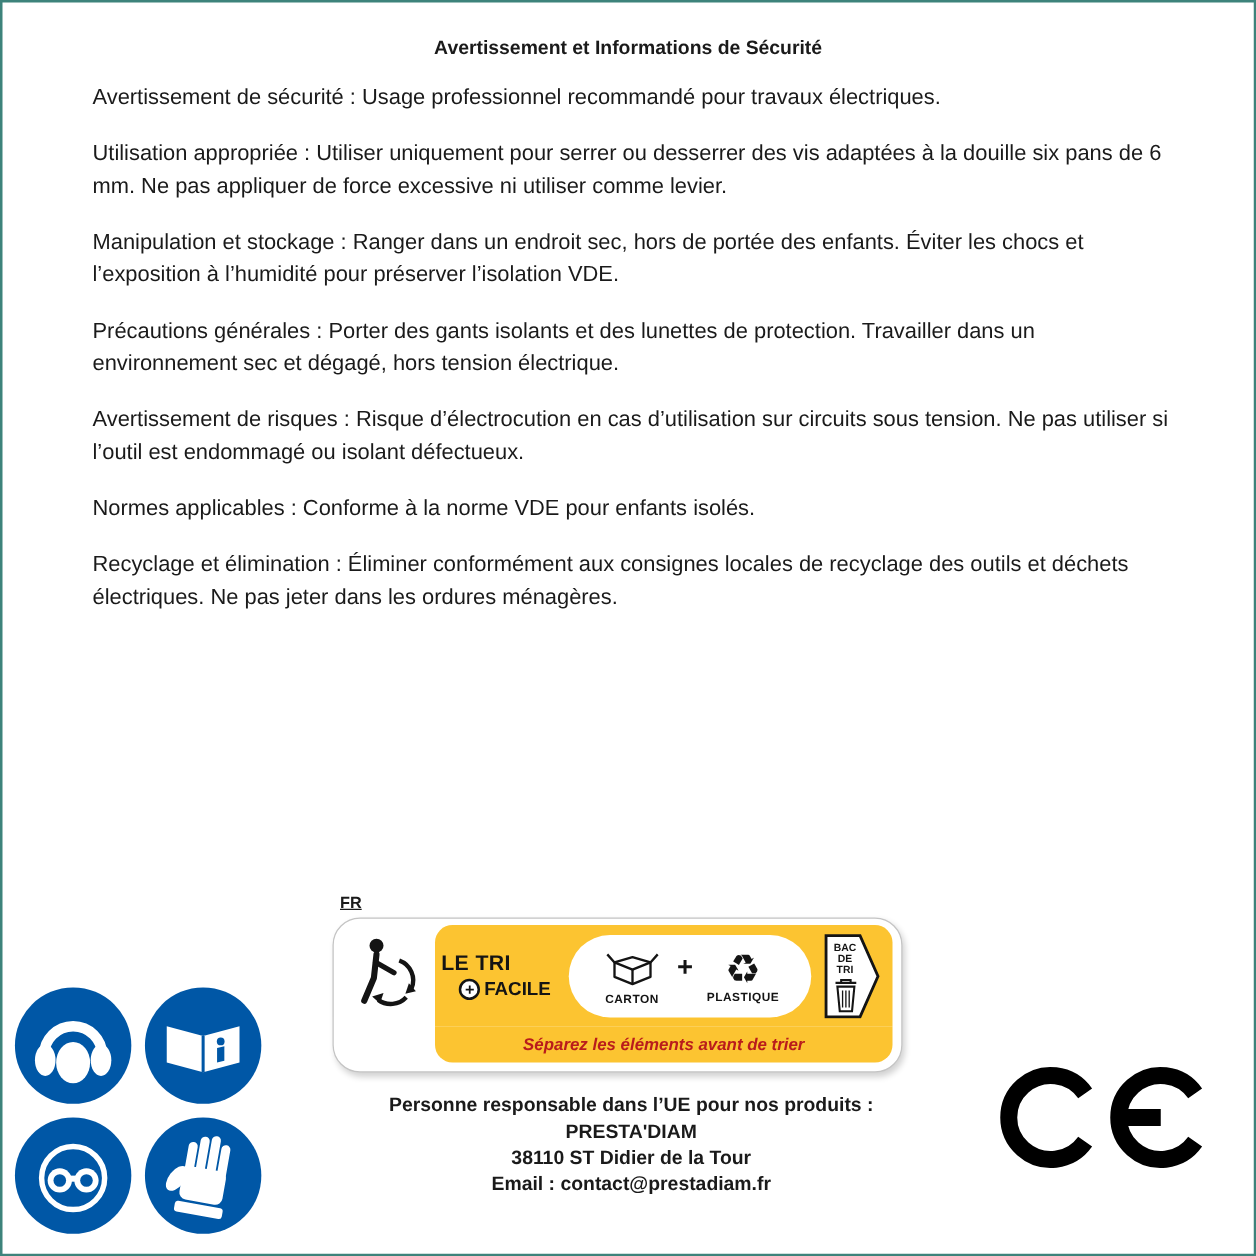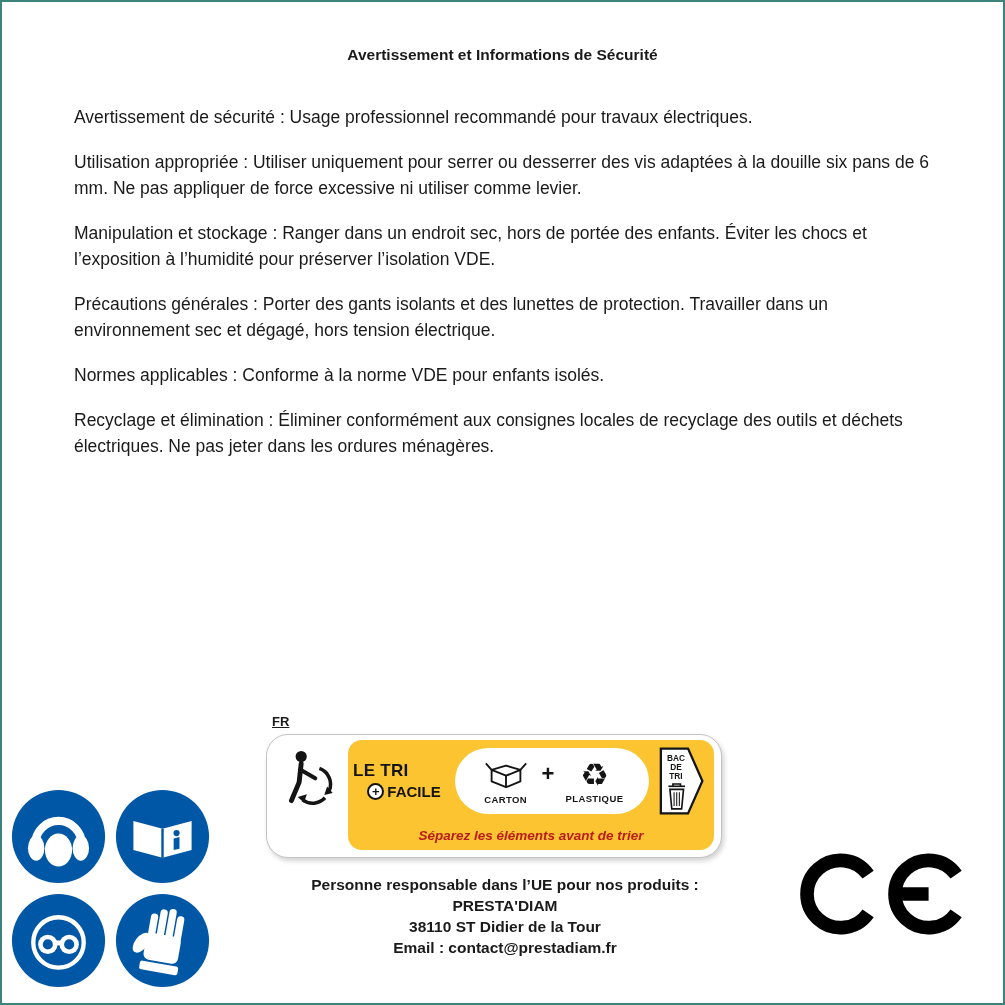--- a/index.html
+++ b/index.html
@@ -10,24 +10,24 @@
     background:#fff;
     border:2px solid var(--page-border,#3d837b);
     font-family:"Liberation Sans", sans-serif;
     color:var(--text,#1a1a1a);
     overflow:hidden;
   }
   .title {
     text-align:center;
     font-weight:bold;
     font-size:15.5px;
-    padding-top:44px;
+    padding-top:28px;
   }
   .content {
-    margin:40px 60px 0 72px;
+    margin:16px 60px 0 72px;
     font-size:17.5px;
     line-height:26px;
   }
   .content p { margin-bottom:19px; }
 
   
   .icon-grid {
     position:absolute; left:8px; top:786px;
     display:grid;
     grid-template-columns:97px 97px;
@@ -112,20 +112,21 @@
 
 <div class="page">
 
   <h1 class="title">Avertissement et Informations de Sécurité</h1>
 
   <div class="content">
     <p>Avertissement de sécurité : Usage professionnel recommandé pour travaux électriques.</p>
     <p>Utilisation appropriée : Utiliser uniquement pour serrer ou desserrer des vis adaptées à la douille six pans de 6 mm. Ne pas appliquer de force excessive ni utiliser comme levier.</p>
     <p>Manipulation et stockage : Ranger dans un endroit sec, hors de portée des enfants. Éviter les chocs et l’exposition à l’humidité pour préserver l’isolation VDE.</p>
     <p>Précautions générales : Porter des gants isolants et des lunettes de protection. Travailler dans un environnement sec et dégagé, hors tension électrique.</p>
+    <p>Avertissement de risques : Risque d’électrocution en cas d’utilisation sur circuits sous tension. Ne pas utiliser si l’outil est endommagé ou isolant défectueux.</p>
     <p>Normes applicables : Conforme à la norme VDE pour enfants isolés.</p>
     <p>Recyclage et élimination : Éliminer conformément aux consignes locales de recyclage des outils et déchets électriques. Ne pas jeter dans les ordures ménagères.</p>
   </div>
 
   <div class="icon-grid">
 
     <div class="picto">
       <svg viewBox="0 0 100 100">
         <circle cx="50" cy="50" r="48" fill="currentColor"></circle>
         <ellipse cx="50" cy="64" rx="14" ry="17" fill="#fff"></ellipse>

